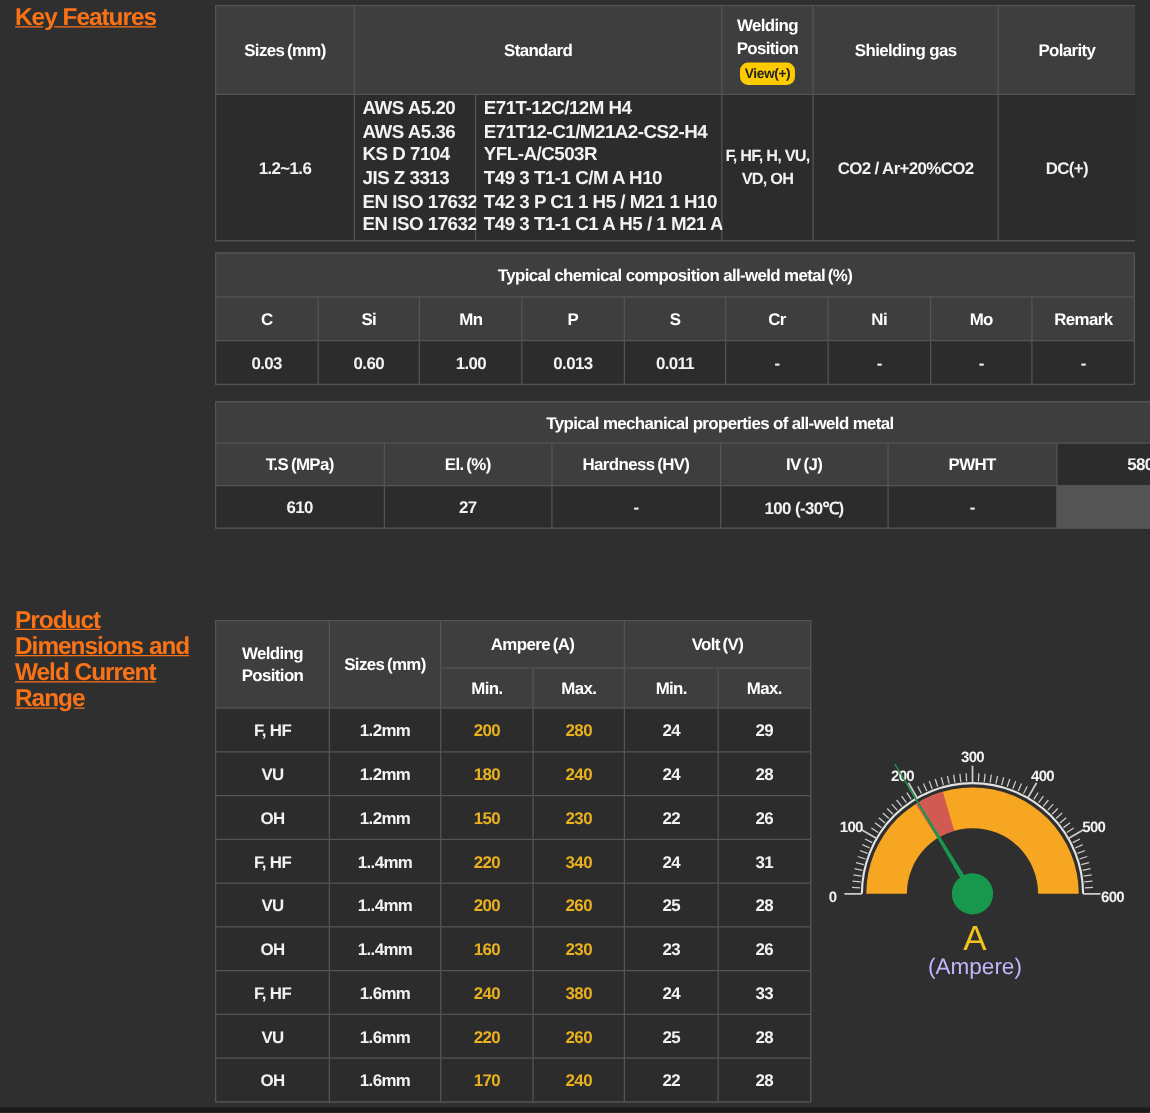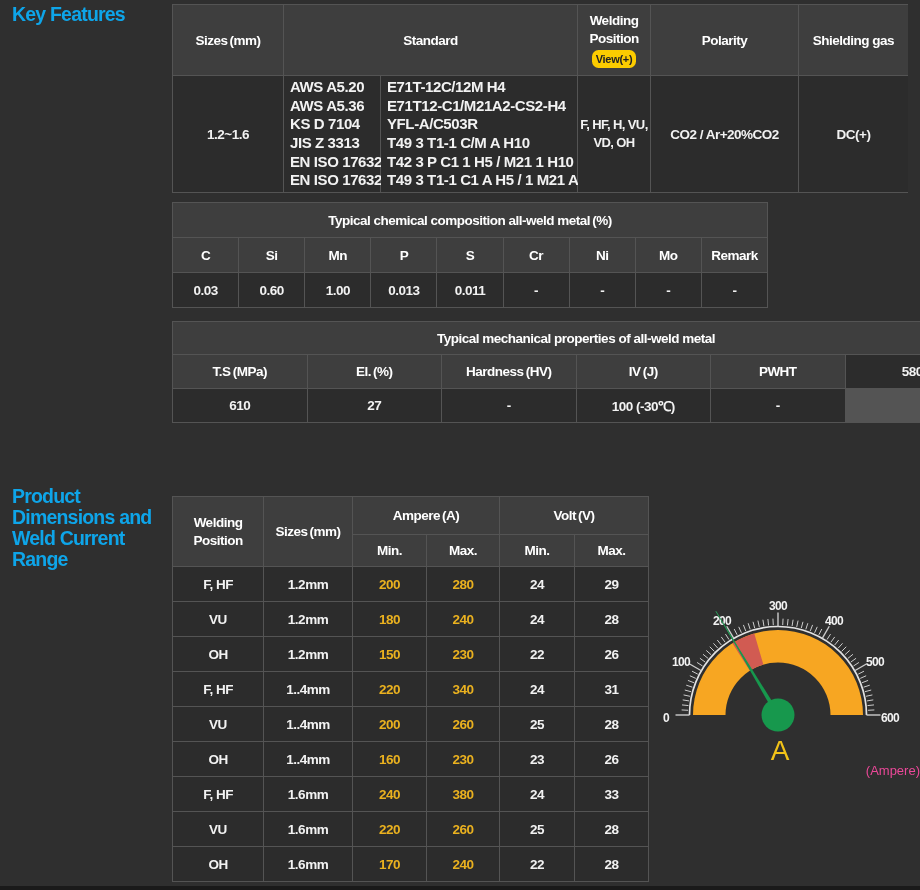--- a/index.html
+++ b/index.html
@@ -1,56 +1,56 @@
 <!DOCTYPE html>
 <html><head>
 <meta charset="utf-8">
 <style>
   html,body{margin:0;padding:0;}
   body{width:920px;height:890px;background:#2f2f2f;font-family:"Liberation Sans",sans-serif;overflow:hidden;position:relative;}
-  .hd{position:absolute;color:#0ea5e9;font-weight:bold;font-size:19.5px;letter-spacing:-0.8px;}
+  .hd{position:absolute;color:#f97316;font-weight:bold;font-size:19.5px;letter-spacing:-0.8px;text-decoration:underline;}
   .grid{position:absolute;display:grid;gap:1px;background:#545454;border:1px solid #545454;box-sizing:border-box;}
   .c{display:flex;align-items:center;justify-content:center;text-align:center;color:#f2f2f2;font-size:13.5px;font-weight:bold;letter-spacing:-0.5px;white-space:nowrap;}
   .th{background:#3e3e3e;color:#fff;}
   .td{background:#2c2c2c;}
   .yel{color:#eab11f;}
 
   
   #t1{left:172px;top:4px;grid-template-columns:110px 96px 196px 72px 147px 109px;grid-template-rows:70px 116px;width:736px;}
   #t1 .sp2{grid-column:span 2;}
   .list{display:flex;flex-direction:column;justify-content:center;align-items:flex-start;text-align:left;padding-left:6px;font-size:15px;letter-spacing:-0.4px;line-height:18.7px;background:#2c2c2c;color:#f2f2f2;font-weight:bold;white-space:nowrap;}
   .pill{display:inline-block;background:#fccc00;color:#222;font-size:11px;font-weight:bold;letter-spacing:-0.3px;border-radius:6.5px;padding:2px 4px;margin-top:2px;line-height:14px;}
 
   
-  #t2{left:172px;top:202px;grid-template-columns:repeat(9,1fr);grid-template-rows:34px 34px 34px;width:596px;}
+  #t2{left:172px;top:202px;grid-template-columns:repeat(9,1fr);grid-template-rows:34px 34px 34px;width:736px;}
   .sp9{grid-column:span 9;}
   
   #t3{left:172px;top:321px;grid-template-columns:repeat(6,1fr);grid-template-rows:32px 33px 33px;width:808px;}
   .sp6{grid-column:span 6;}
   
   #t4{left:172px;top:496px;grid-template-columns:90px 88px 73px 72px 74px 73px;grid-template-rows:37px 31px repeat(9,34px);width:477px;}
   #t4 .rs2{grid-row:span 2;}
   #t4 .cs2{grid-column:span 2;}
 
   #foot{position:absolute;left:0;top:886px;width:920px;height:4px;background:#1a1a1a;}
   #gauge{position:absolute;left:638px;top:580px;}
   #glabelA{position:absolute;left:640px;top:737px;width:280px;text-align:center;color:#f2c318;font-size:28px;line-height:28px;}
-  #glabelB{position:absolute;left:640px;top:763px;width:280px;text-align:right;color:#ec4899;font-size:13px;}
+  #glabelB{position:absolute;left:640px;top:763px;width:280px;text-align:center;color:#c4b5fd;font-size:18px;}
 </style>
 </head>
 <body>
 <div class="hd" style="left:12px;top:3px;">Key Features</div>
 <div class="hd" style="left:12px;top:486px;line-height:21px;">Product<br>Dimensions and<br>Weld Current<br>Range</div>
 
 <div id="t1" class="grid">
   <div class="c th">Sizes (mm)</div>
   <div class="c th sp2">Standard</div>
   <div class="c th" style="flex-direction:column;line-height:18px;">Welding<br>Position<span class="pill">View(+)</span></div>
+  <div class="c th">Shielding gas</div>
   <div class="c th">Polarity</div>
-  <div class="c th">Shielding gas</div>
   <div class="c td">1.2~1.6</div>
   <div class="list">AWS A5.20<br>AWS A5.36<br>KS D 7104<br>JIS Z 3313<br>EN ISO 17632-A<br>EN ISO 17632-B</div>
   <div class="list">E71T-12C/12M H4<br>E71T12-C1/M21A2-CS2-H4<br>YFL-A/C503R<br>T49 3 T1-1 C/M A H10<br>T42 3 P C1 1 H5 / M21 1 H10<br>T49 3 T1-1 C1 A H5 / 1 M21 A H10</div>
   <div class="c td" style="line-height:18px;font-size:13px;letter-spacing:-0.6px;">F, HF, H, VU,<br>VD, OH</div>
   <div class="c td">CO2 / Ar+20%CO2</div>
   <div class="c td">DC(+)</div>
 </div>
 
 <div id="t2" class="grid">
   <div class="c th sp9">Typical chemical composition all-weld metal (%)</div>

